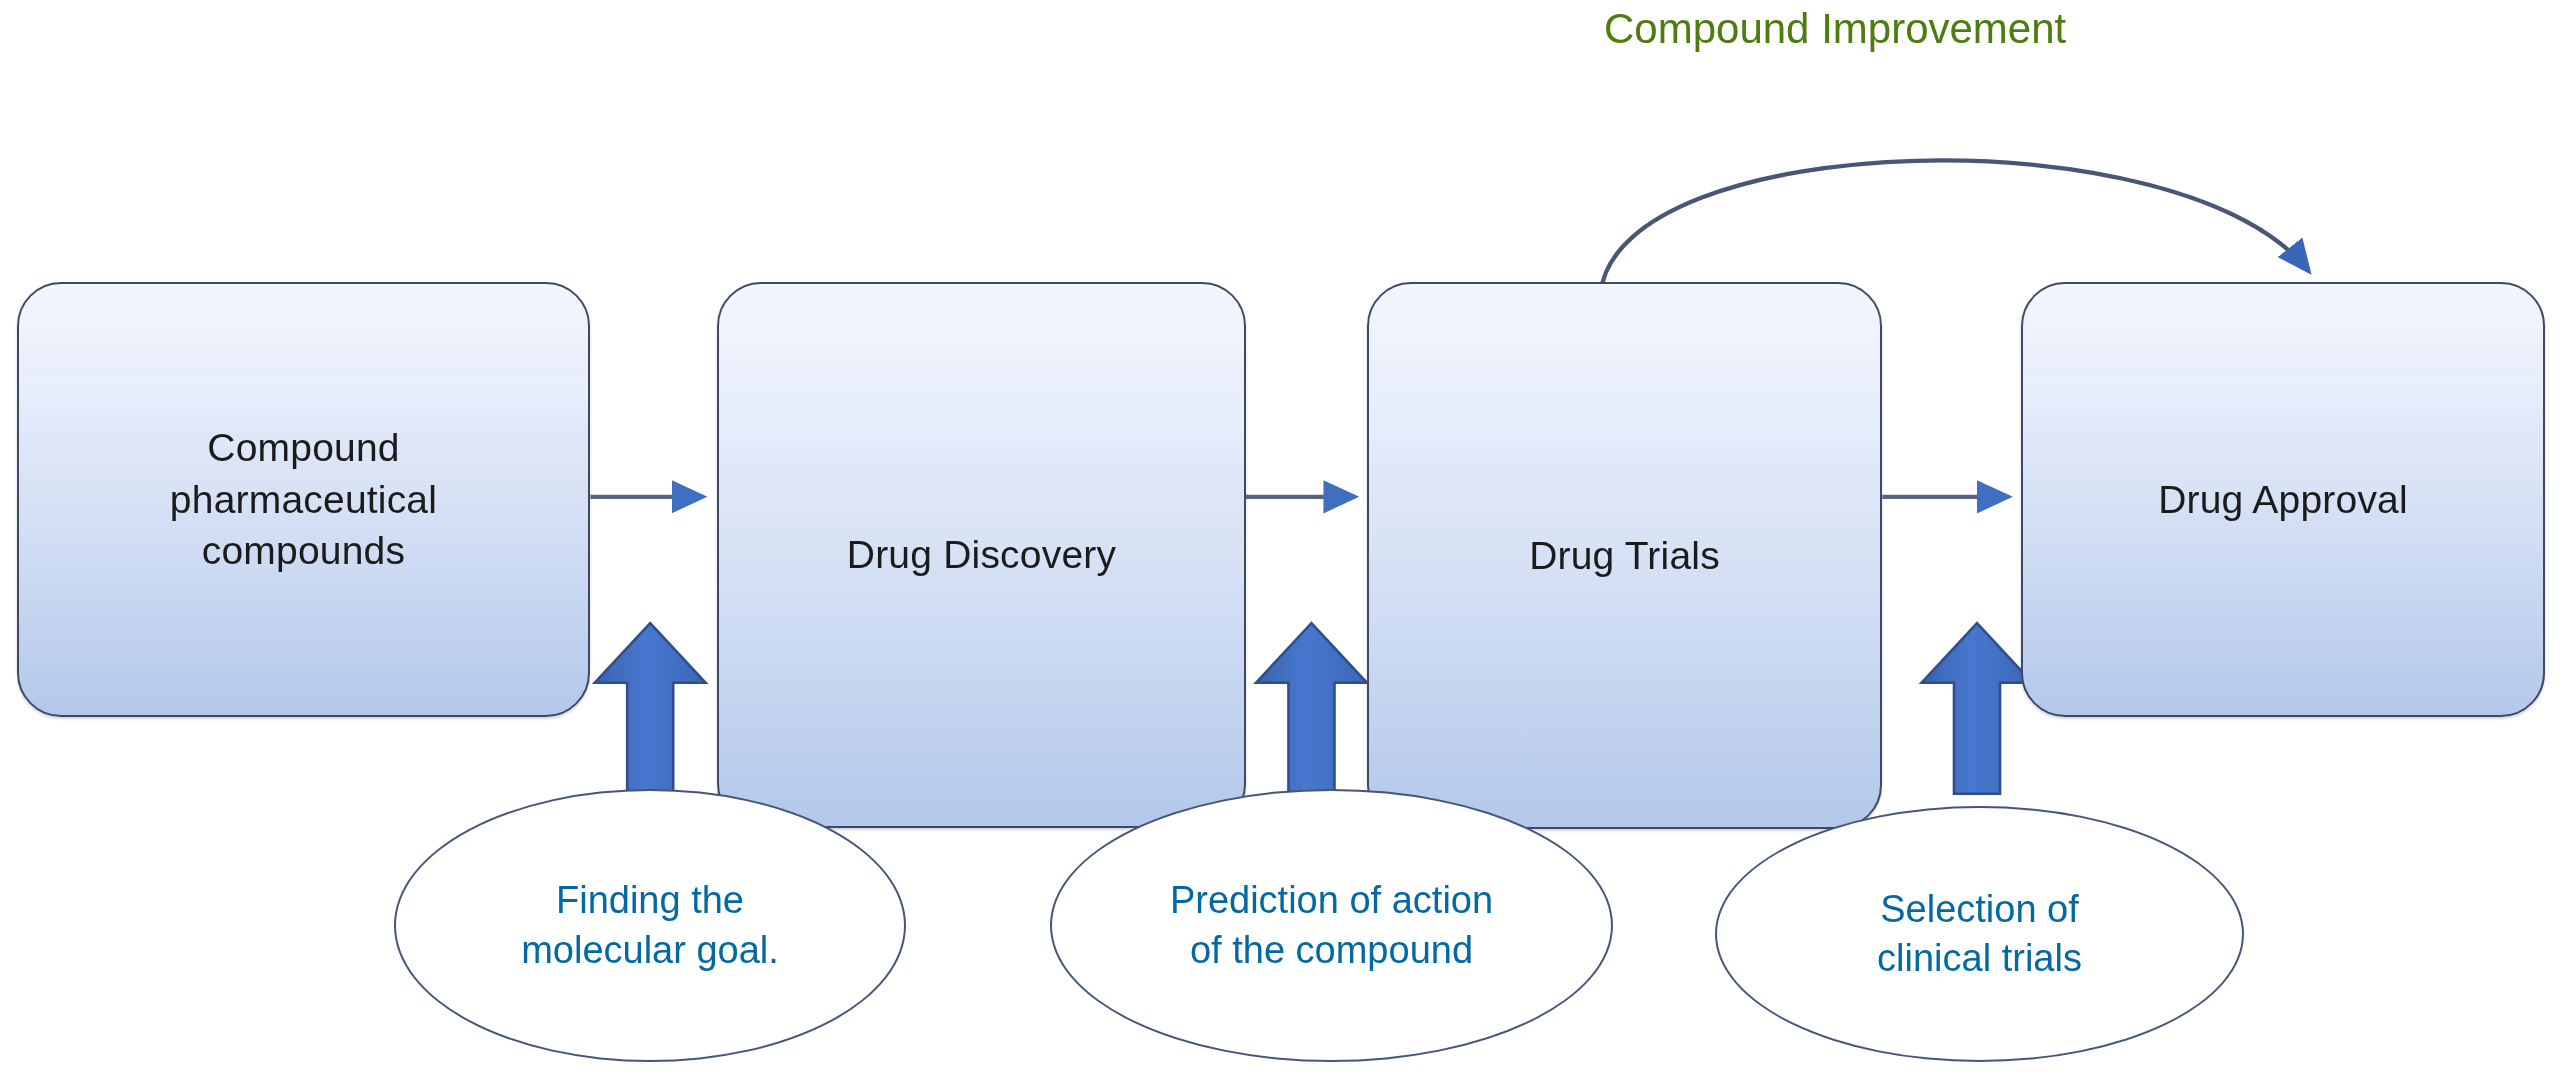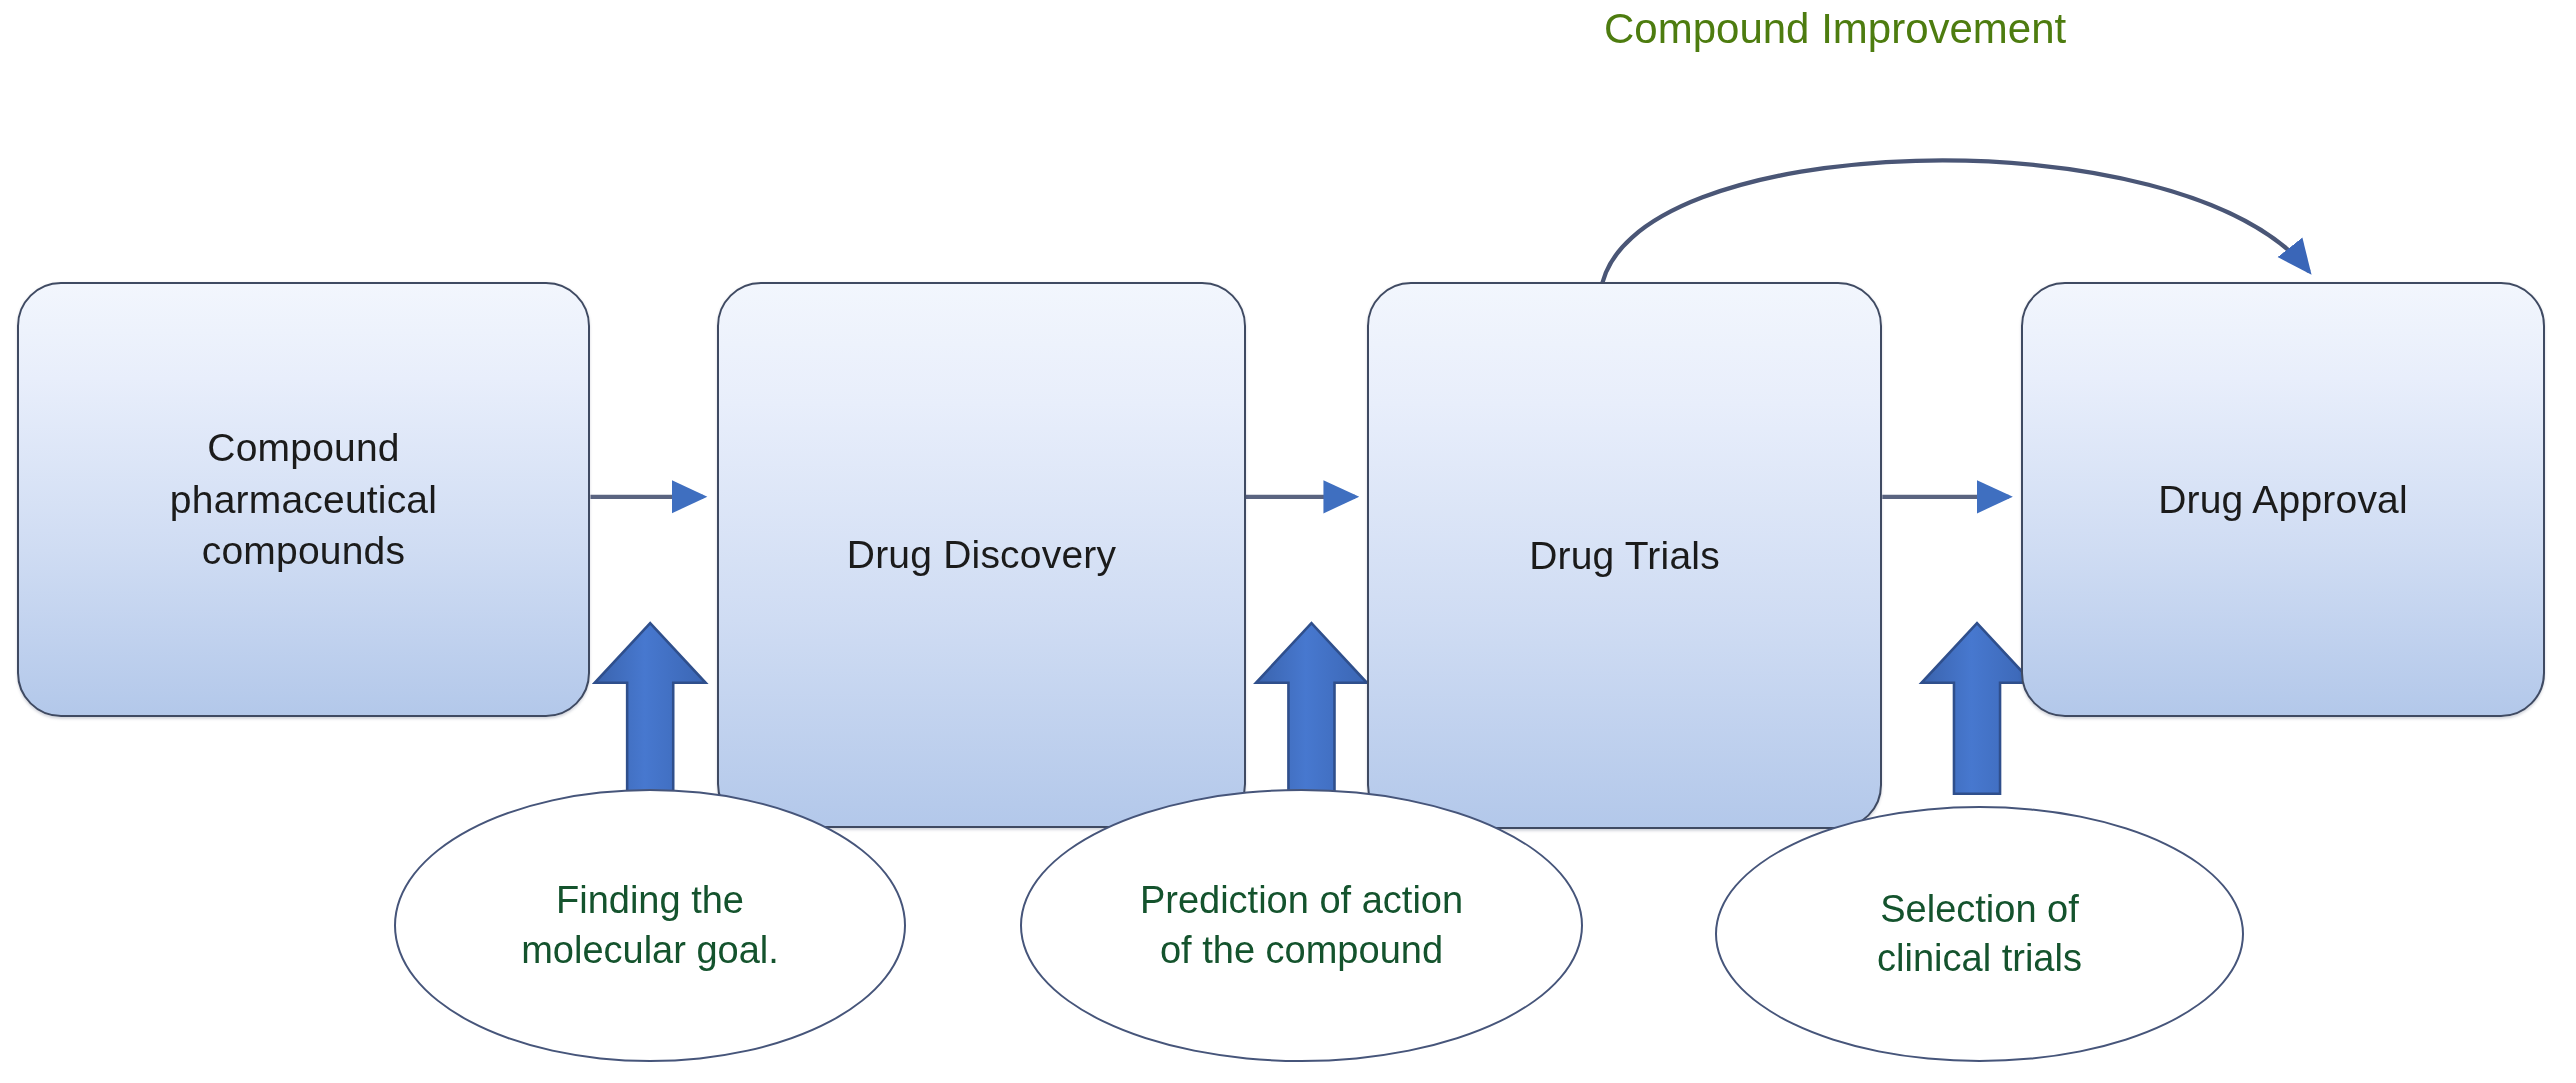--- a/index.html
+++ b/index.html
@@ -46,21 +46,21 @@
     border-radius: 50%;
     background: #ffffff;
     display: flex;
     align-items: center;
     justify-content: center;
     text-align: center;
   }
   .note-label {
     font-size: 38px;
     line-height: 1.30;
-    color: #14532d;
+    color: #0369a1;
     padding: 0 22px;
     white-space: pre-line;
   }
 
   
   .top-caption {
     position: absolute;
     font-size: 42px;
     color: #4d7c0f;
     white-space: nowrap;
@@ -143,21 +143,21 @@
 
   <div class="stage-box" style="left:2021px; top:282px; width:524px; height:435px;">
     <div class="stage-label">Drug Approval</div>
   </div>
 
   <div class="note-ellipse" style="left:394px; top:789px; width:512px; height:273px;">
     <div class="note-label">Finding the
 molecular goal.</div>
   </div>
 
-  <div class="note-ellipse" style="left:1020px; top:789px; width:563px; height:273px;">
+  <div class="note-ellipse" style="left:1050px; top:789px; width:563px; height:273px;">
     <div class="note-label">Prediction of action
 of the compound</div>
   </div>
 
   <div class="note-ellipse" style="left:1715px; top:806px; width:529px; height:256px;">
     <div class="note-label">Selection of
 clinical trials</div>
   </div>
 
 </div>

